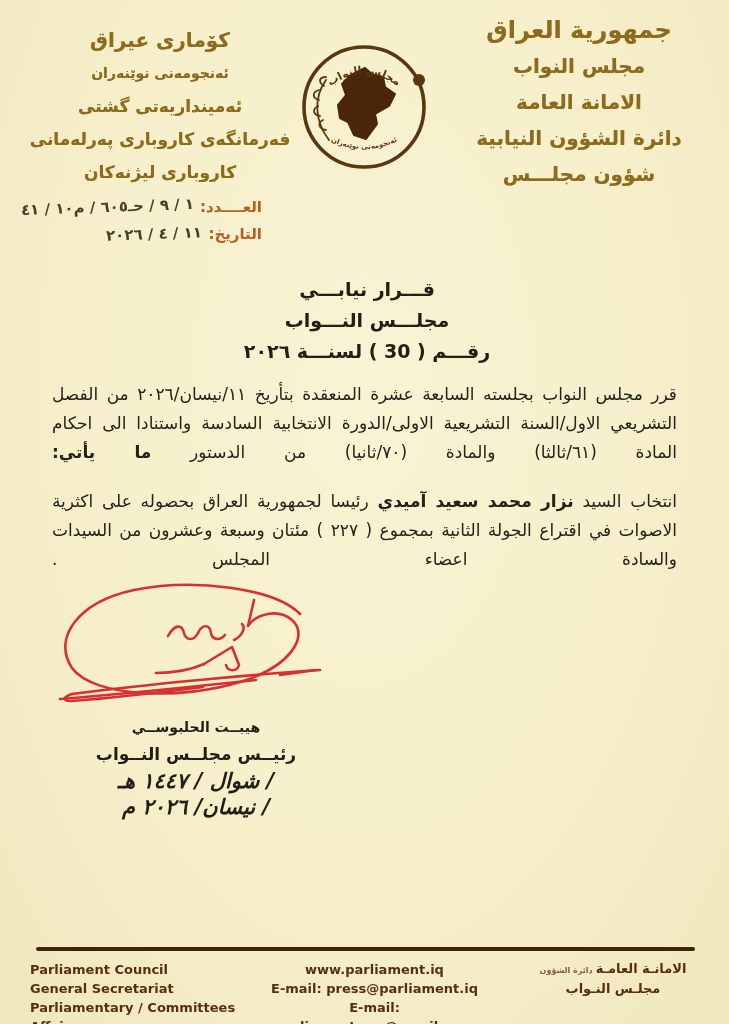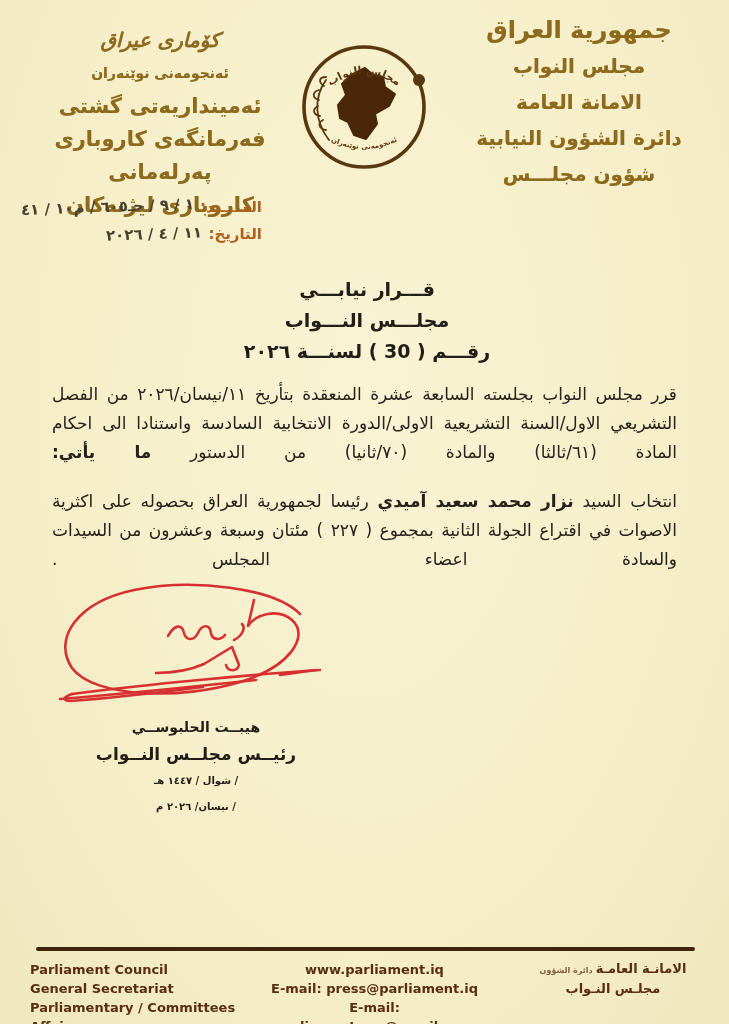--- a/index.html
+++ b/index.html
@@ -10,22 +10,22 @@
     font-family:"DejaVu Sans", sans-serif;
     overflow:hidden;
   }
   
   .hdr-block { position:absolute; text-align:center; color:#8e6a1d; }
   .hdr-right { left:440px; top:12px; width:278px; }
   .hdr-left  { left:24px;  top:24px; width:272px; }
   .hdr-line  { font-weight:bold; text-shadow:0 0 .6px rgba(142,106,29,.55); }
   .hdr-right .hdr-line { font-size:20px; line-height:36px; }
   .hdr-right .hdr-line:nth-child(1){ font-size:24px; }
-  .hdr-left  .hdr-line { font-size:21px; line-height:33px; }
-  .hdr-left  .hdr-line:nth-child(1){ font-size:20px;font-style:italic; }
+  .hdr-left  .hdr-line { font-size:17px; line-height:33px; }
+  .hdr-left  .hdr-line:nth-child(1){ font-size:20px; }
   .hdr-left  .hdr-line:nth-child(2){ font-size:14px; }
   
   .seal { position:absolute; left:299px; top:42px; width:130px; height:130px; }
   
   .meta { position:absolute; left:26px; top:194px; width:236px; direction:rtl; }
   .meta-row { display:flex; gap:6px; align-items:baseline; line-height:27px; }
   .meta-label { color:#b0611c; font-weight:bold; font-size:15px; white-space:nowrap; }
   .meta-value { color:#46412f; font-size:15px; font-weight:bold; transform:rotate(-2deg); white-space:nowrap; letter-spacing:1px; }
   
   .title { position:absolute; left:212px; top:274px; width:310px; text-align:center; direction:rtl; color:#211e17; }
@@ -35,21 +35,21 @@
           text-align:justify; text-align-last:justify; color:#25221b;
           font-size:17px; line-height:29px; font-weight:500; }
   .para b { font-weight:bold; }
   .para-1 { top:380px; }
   .para-2 { top:487px; }
   
   .sig-art { position:absolute; left:48px; top:580px; width:305px; height:138px; }
   .sig-block { position:absolute; left:62px; top:714px; width:268px; text-align:center; direction:rtl; color:#211e17; }
   .sig-name  { font-weight:bold; font-size:14px; line-height:27px; }
   .sig-title { font-weight:bold; font-size:17px; line-height:27px; }
-  .sig-date  { font-weight:bold; font-size:10px; line-height:26px; }
+  .sig-date  { font-weight:bold; font-size:21px; line-height:26px;font-style:italic; }
   
   .footer-rule { position:absolute; left:36px; right:34px; top:947px; height:4px; background:#41230b; border-radius:2px; }
   .foot-col { position:absolute; top:960px; color:#5a2d10; font-weight:bold; font-size:13px; line-height:19px; }
   .foot-en  { left:30px; width:235px; text-align:left; }
   .foot-mid { left:262px; width:225px; text-align:center; }
   .foot-ar  { right:26px; width:180px; text-align:center; direction:rtl; font-size:13px; line-height:18px; }
   .foot-ar .tiny { font-size:8px; opacity:.75; margin-right:3px; }
 </style>
 </head>
 <body>

